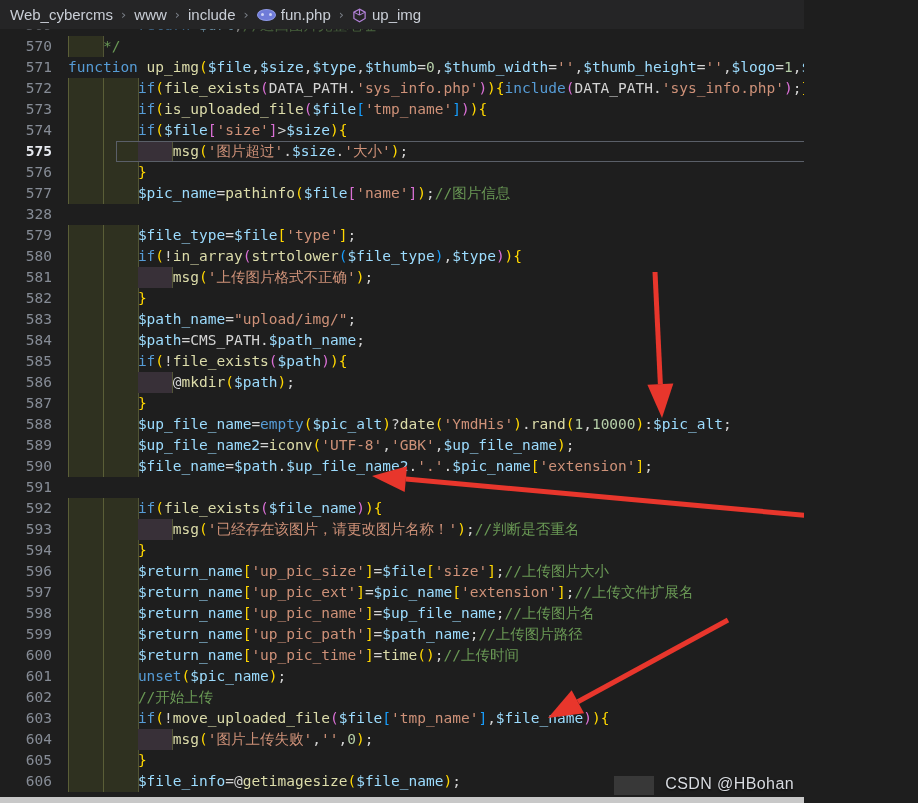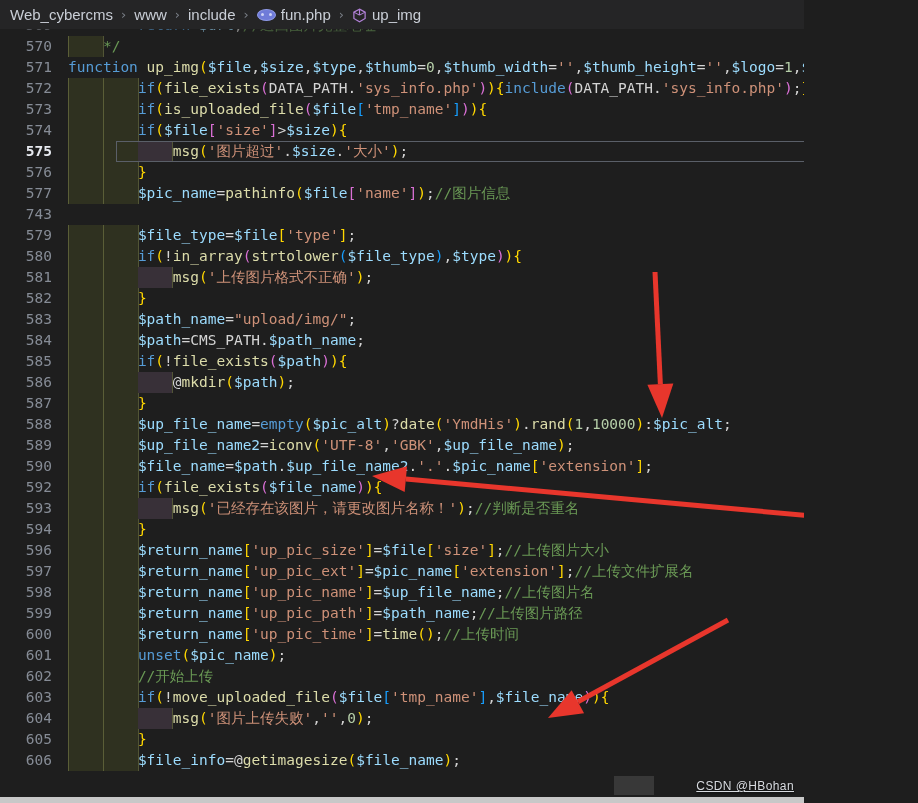--- a/index.html
+++ b/index.html
@@ -154,26 +154,25 @@
     pointer-events: none;
     z-index: 30;
   }
 
   
   #watermark {
     position: absolute;
     right: 10px;
     bottom: 10px;
     font-family: "Liberation Sans", sans-serif;
-    font-size: 12px;
+    font-size: 16px;
     color: #d8dbe0;
     letter-spacing: 0.4px;
     z-index: 25;
     text-shadow: 0 1px 2px rgba(0,0,0,0.8);
-    text-decoration: underline;
   }
   #watermark-box {
     position: absolute;
     right: 150px;
     bottom: 8px;
     width: 40px; height: 19px;
     background: rgba(150,150,150,0.22);
     z-index: 24;
   }
 
@@ -230,33 +229,34 @@
   <div id="editor">
       <div class="code-row" style="margin-top: -14px; opacity: 0.55;"><span class="ln">569</span><span class="code-txt"><span class="t-op"> </span><span class="t-op"> </span><span class="t-op"> </span><span class="t-op"> </span><span class="t-op"> </span><span class="t-op"> </span><span class="t-op"> </span><span class="t-op"> </span><span class="t-kw">return</span><span class="t-op"> </span><span class="t-var">$url</span><span class="t-op">;</span><span class="t-cmt">//返回图片完整地址</span></span></div>
       <div class="code-row"><span class="guideband" style="left:68px;width:34.8px"></span><span class="guideline" style="left:68px"></span><span class="guideline" style="left:102.8px"></span><span class="ln">570</span><span class="code-txt"><span class="t-op"> </span><span class="t-op"> </span><span class="t-op"> </span><span class="t-op"> </span><span class="t-cmt">*/</span></span></div>
       <div class="code-row"><span class="ln">571</span><span class="code-txt"><span class="t-kw">function</span><span class="t-op"> </span><span class="t-fn">up_img</span><span class="t-br1">(</span><span class="t-var">$file</span><span class="t-op">,</span><span class="t-var">$size</span><span class="t-op">,</span><span class="t-var">$type</span><span class="t-op">,</span><span class="t-var">$thumb</span><span class="t-op">=</span><span class="t-num">0</span><span class="t-op">,</span><span class="t-var">$thumb_width</span><span class="t-op">=</span><span class="t-str">''</span><span class="t-op">,</span><span class="t-var">$thumb_height</span><span class="t-op">=</span><span class="t-str">''</span><span class="t-op">,</span><span class="t-var">$logo</span><span class="t-op">=</span><span class="t-num">1</span><span class="t-op">,</span><span class="t-var">$pic_alt</span><span class="t-op">=</span><span class="t-str">''</span><span class="t-br1">)</span><span class="t-br1">{</span></span></div>
       <div class="code-row"><span class="guideband" style="left:68px;width:34.8px"></span><span class="guideline" style="left:68px"></span><span class="guideband" style="left:102.8px;width:34.8px"></span><span class="guideline" style="left:102.8px"></span><span class="guideline" style="left:137.6px"></span><span class="ln">572</span><span class="code-txt"><span class="t-op"> </span><span class="t-op"> </span><span class="t-op"> </span><span class="t-op"> </span><span class="t-op"> </span><span class="t-op"> </span><span class="t-op"> </span><span class="t-op"> </span><span class="t-kw">if</span><span class="t-br1">(</span><span class="t-fn">file_exists</span><span class="t-br2">(</span><span class="t-const">DATA_PATH</span><span class="t-op">.</span><span class="t-str">'sys_info.php'</span><span class="t-br2">)</span><span class="t-br1">)</span><span class="t-br1">{</span><span class="t-kw">include</span><span class="t-br2">(</span><span class="t-const">DATA_PATH</span><span class="t-op">.</span><span class="t-str">'sys_info.php'</span><span class="t-br2">)</span><span class="t-op">;</span><span class="t-br1">}</span></span></div>
       <div class="code-row"><span class="guideband" style="left:68px;width:34.8px"></span><span class="guideline" style="left:68px"></span><span class="guideband" style="left:102.8px;width:34.8px"></span><span class="guideline" style="left:102.8px"></span><span class="guideline" style="left:137.6px"></span><span class="ln">573</span><span class="code-txt"><span class="t-op"> </span><span class="t-op"> </span><span class="t-op"> </span><span class="t-op"> </span><span class="t-op"> </span><span class="t-op"> </span><span class="t-op"> </span><span class="t-op"> </span><span class="t-kw">if</span><span class="t-br1">(</span><span class="t-fn">is_uploaded_file</span><span class="t-br2">(</span><span class="t-var">$file</span><span class="t-br3">[</span><span class="t-str">'tmp_name'</span><span class="t-br3">]</span><span class="t-br2">)</span><span class="t-br1">)</span><span class="t-br1">{</span></span></div>
       <div class="code-row"><span class="guideband" style="left:68px;width:34.8px"></span><span class="guideline" style="left:68px"></span><span class="guideband" style="left:102.8px;width:34.8px"></span><span class="guideline" style="left:102.8px"></span><span class="guideline" style="left:137.6px"></span><span class="ln">574</span><span class="code-txt"><span class="t-op"> </span><span class="t-op"> </span><span class="t-op"> </span><span class="t-op"> </span><span class="t-op"> </span><span class="t-op"> </span><span class="t-op"> </span><span class="t-op"> </span><span class="t-kw">if</span><span class="t-br1">(</span><span class="t-var">$file</span><span class="t-br2">[</span><span class="t-str">'size'</span><span class="t-br2">]</span><span class="t-op">&gt;</span><span class="t-var">$size</span><span class="t-br1">)</span><span class="t-br1">{</span></span></div>
       <div class="code-row active"><span class="guideband" style="left:68px;width:34.8px"></span><span class="guideline" style="left:68px"></span><span class="guideband" style="left:102.8px;width:34.8px"></span><span class="guideline" style="left:102.8px"></span><span class="guideline" style="left:172.39999999999998px"></span><span class="indentmark" style="left:137.6px;width:34.8px"></span><span class="activebox"></span><span class="ln">575</span><span class="code-txt"><span class="t-op"> </span><span class="t-op"> </span><span class="t-op"> </span><span class="t-op"> </span><span class="t-op"> </span><span class="t-op"> </span><span class="t-op"> </span><span class="t-op"> </span><span class="t-op"> </span><span class="t-op"> </span><span class="t-op"> </span><span class="t-op"> </span><span class="t-fn">msg</span><span class="t-br1">(</span><span class="t-str">'图片超过'</span><span class="t-op">.</span><span class="t-var">$size</span><span class="t-op">.</span><span class="t-str">'大小'</span><span class="t-br1">)</span><span class="t-op">;</span></span></div>
       <div class="code-row"><span class="guideband" style="left:68px;width:34.8px"></span><span class="guideline" style="left:68px"></span><span class="guideband" style="left:102.8px;width:34.8px"></span><span class="guideline" style="left:102.8px"></span><span class="guideline" style="left:137.6px"></span><span class="ln">576</span><span class="code-txt"><span class="t-op"> </span><span class="t-op"> </span><span class="t-op"> </span><span class="t-op"> </span><span class="t-op"> </span><span class="t-op"> </span><span class="t-op"> </span><span class="t-op"> </span><span class="t-br1">}</span></span></div>
       <div class="code-row"><span class="guideband" style="left:68px;width:34.8px"></span><span class="guideline" style="left:68px"></span><span class="guideband" style="left:102.8px;width:34.8px"></span><span class="guideline" style="left:102.8px"></span><span class="guideline" style="left:137.6px"></span><span class="ln">577</span><span class="code-txt"><span class="t-op"> </span><span class="t-op"> </span><span class="t-op"> </span><span class="t-op"> </span><span class="t-op"> </span><span class="t-op"> </span><span class="t-op"> </span><span class="t-op"> </span><span class="t-var">$pic_name</span><span class="t-op">=</span><span class="t-fn">pathinfo</span><span class="t-br1">(</span><span class="t-var">$file</span><span class="t-br2">[</span><span class="t-str">'name'</span><span class="t-br2">]</span><span class="t-br1">)</span><span class="t-op">;</span><span class="t-cmt">//图片信息</span></span></div>
-      <div class="code-row"><span class="ln">743</span><span class="code-txt"></span></div>
+      <div class="code-row"><span class="ln">328</span><span class="code-txt"></span></div>
       <div class="code-row"><span class="guideband" style="left:68px;width:34.8px"></span><span class="guideline" style="left:68px"></span><span class="guideband" style="left:102.8px;width:34.8px"></span><span class="guideline" style="left:102.8px"></span><span class="guideline" style="left:137.6px"></span><span class="ln">579</span><span class="code-txt"><span class="t-op"> </span><span class="t-op"> </span><span class="t-op"> </span><span class="t-op"> </span><span class="t-op"> </span><span class="t-op"> </span><span class="t-op"> </span><span class="t-op"> </span><span class="t-var">$file_type</span><span class="t-op">=</span><span class="t-var">$file</span><span class="t-br1">[</span><span class="t-str">'type'</span><span class="t-br1">]</span><span class="t-op">;</span></span></div>
       <div class="code-row"><span class="guideband" style="left:68px;width:34.8px"></span><span class="guideline" style="left:68px"></span><span class="guideband" style="left:102.8px;width:34.8px"></span><span class="guideline" style="left:102.8px"></span><span class="guideline" style="left:137.6px"></span><span class="ln">580</span><span class="code-txt"><span class="t-op"> </span><span class="t-op"> </span><span class="t-op"> </span><span class="t-op"> </span><span class="t-op"> </span><span class="t-op"> </span><span class="t-op"> </span><span class="t-op"> </span><span class="t-kw">if</span><span class="t-br1">(</span><span class="t-op">!</span><span class="t-fn">in_array</span><span class="t-br2">(</span><span class="t-fn">strtolower</span><span class="t-br3">(</span><span class="t-var">$file_type</span><span class="t-br3">)</span><span class="t-op">,</span><span class="t-var">$type</span><span class="t-br2">)</span><span class="t-br1">)</span><span class="t-br1">{</span></span></div>
       <div class="code-row"><span class="guideband" style="left:68px;width:34.8px"></span><span class="guideline" style="left:68px"></span><span class="guideband" style="left:102.8px;width:34.8px"></span><span class="guideline" style="left:102.8px"></span><span class="guideline" style="left:172.39999999999998px"></span><span class="indentmark" style="left:137.6px;width:34.8px"></span><span class="ln">581</span><span class="code-txt"><span class="t-op"> </span><span class="t-op"> </span><span class="t-op"> </span><span class="t-op"> </span><span class="t-op"> </span><span class="t-op"> </span><span class="t-op"> </span><span class="t-op"> </span><span class="t-op"> </span><span class="t-op"> </span><span class="t-op"> </span><span class="t-op"> </span><span class="t-fn">msg</span><span class="t-br1">(</span><span class="t-str">'上传图片格式不正确'</span><span class="t-br1">)</span><span class="t-op">;</span></span></div>
       <div class="code-row"><span class="guideband" style="left:68px;width:34.8px"></span><span class="guideline" style="left:68px"></span><span class="guideband" style="left:102.8px;width:34.8px"></span><span class="guideline" style="left:102.8px"></span><span class="guideline" style="left:137.6px"></span><span class="ln">582</span><span class="code-txt"><span class="t-op"> </span><span class="t-op"> </span><span class="t-op"> </span><span class="t-op"> </span><span class="t-op"> </span><span class="t-op"> </span><span class="t-op"> </span><span class="t-op"> </span><span class="t-br1">}</span></span></div>
       <div class="code-row"><span class="guideband" style="left:68px;width:34.8px"></span><span class="guideline" style="left:68px"></span><span class="guideband" style="left:102.8px;width:34.8px"></span><span class="guideline" style="left:102.8px"></span><span class="guideline" style="left:137.6px"></span><span class="ln">583</span><span class="code-txt"><span class="t-op"> </span><span class="t-op"> </span><span class="t-op"> </span><span class="t-op"> </span><span class="t-op"> </span><span class="t-op"> </span><span class="t-op"> </span><span class="t-op"> </span><span class="t-var">$path_name</span><span class="t-op">=</span><span class="t-str">"upload/img/"</span><span class="t-op">;</span></span></div>
       <div class="code-row"><span class="guideband" style="left:68px;width:34.8px"></span><span class="guideline" style="left:68px"></span><span class="guideband" style="left:102.8px;width:34.8px"></span><span class="guideline" style="left:102.8px"></span><span class="guideline" style="left:137.6px"></span><span class="ln">584</span><span class="code-txt"><span class="t-op"> </span><span class="t-op"> </span><span class="t-op"> </span><span class="t-op"> </span><span class="t-op"> </span><span class="t-op"> </span><span class="t-op"> </span><span class="t-op"> </span><span class="t-var">$path</span><span class="t-op">=</span><span class="t-const">CMS_PATH</span><span class="t-op">.</span><span class="t-var">$path_name</span><span class="t-op">;</span></span></div>
       <div class="code-row"><span class="guideband" style="left:68px;width:34.8px"></span><span class="guideline" style="left:68px"></span><span class="guideband" style="left:102.8px;width:34.8px"></span><span class="guideline" style="left:102.8px"></span><span class="guideline" style="left:137.6px"></span><span class="ln">585</span><span class="code-txt"><span class="t-op"> </span><span class="t-op"> </span><span class="t-op"> </span><span class="t-op"> </span><span class="t-op"> </span><span class="t-op"> </span><span class="t-op"> </span><span class="t-op"> </span><span class="t-kw">if</span><span class="t-br1">(</span><span class="t-op">!</span><span class="t-fn">file_exists</span><span class="t-br2">(</span><span class="t-var">$path</span><span class="t-br2">)</span><span class="t-br1">)</span><span class="t-br1">{</span></span></div>
       <div class="code-row"><span class="guideband" style="left:68px;width:34.8px"></span><span class="guideline" style="left:68px"></span><span class="guideband" style="left:102.8px;width:34.8px"></span><span class="guideline" style="left:102.8px"></span><span class="guideline" style="left:172.39999999999998px"></span><span class="indentmark" style="left:137.6px;width:34.8px"></span><span class="ln">586</span><span class="code-txt"><span class="t-op"> </span><span class="t-op"> </span><span class="t-op"> </span><span class="t-op"> </span><span class="t-op"> </span><span class="t-op"> </span><span class="t-op"> </span><span class="t-op"> </span><span class="t-op"> </span><span class="t-op"> </span><span class="t-op"> </span><span class="t-op"> </span><span class="t-op">@</span><span class="t-fn">mkdir</span><span class="t-br1">(</span><span class="t-var">$path</span><span class="t-br1">)</span><span class="t-op">;</span></span></div>
       <div class="code-row"><span class="guideband" style="left:68px;width:34.8px"></span><span class="guideline" style="left:68px"></span><span class="guideband" style="left:102.8px;width:34.8px"></span><span class="guideline" style="left:102.8px"></span><span class="guideline" style="left:137.6px"></span><span class="ln">587</span><span class="code-txt"><span class="t-op"> </span><span class="t-op"> </span><span class="t-op"> </span><span class="t-op"> </span><span class="t-op"> </span><span class="t-op"> </span><span class="t-op"> </span><span class="t-op"> </span><span class="t-br1">}</span></span></div>
       <div class="code-row"><span class="guideband" style="left:68px;width:34.8px"></span><span class="guideline" style="left:68px"></span><span class="guideband" style="left:102.8px;width:34.8px"></span><span class="guideline" style="left:102.8px"></span><span class="guideline" style="left:137.6px"></span><span class="ln">588</span><span class="code-txt"><span class="t-op"> </span><span class="t-op"> </span><span class="t-op"> </span><span class="t-op"> </span><span class="t-op"> </span><span class="t-op"> </span><span class="t-op"> </span><span class="t-op"> </span><span class="t-var">$up_file_name</span><span class="t-op">=</span><span class="t-kw">empty</span><span class="t-br1">(</span><span class="t-var">$pic_alt</span><span class="t-br1">)</span><span class="t-op">?</span><span class="t-fn">date</span><span class="t-br1">(</span><span class="t-str">'YmdHis'</span><span class="t-br1">)</span><span class="t-op">.</span><span class="t-fn">rand</span><span class="t-br1">(</span><span class="t-num">1</span><span class="t-op">,</span><span class="t-num">10000</span><span class="t-br1">)</span><span class="t-op">:</span><span class="t-var">$pic_alt</span><span class="t-op">;</span></span></div>
       <div class="code-row"><span class="guideband" style="left:68px;width:34.8px"></span><span class="guideline" style="left:68px"></span><span class="guideband" style="left:102.8px;width:34.8px"></span><span class="guideline" style="left:102.8px"></span><span class="guideline" style="left:137.6px"></span><span class="ln">589</span><span class="code-txt"><span class="t-op"> </span><span class="t-op"> </span><span class="t-op"> </span><span class="t-op"> </span><span class="t-op"> </span><span class="t-op"> </span><span class="t-op"> </span><span class="t-op"> </span><span class="t-var">$up_file_name2</span><span class="t-op">=</span><span class="t-fn">iconv</span><span class="t-br1">(</span><span class="t-str">'UTF-8'</span><span class="t-op">,</span><span class="t-str">'GBK'</span><span class="t-op">,</span><span class="t-var">$up_file_name</span><span class="t-br1">)</span><span class="t-op">;</span></span></div>
       <div class="code-row"><span class="guideband" style="left:68px;width:34.8px"></span><span class="guideline" style="left:68px"></span><span class="guideband" style="left:102.8px;width:34.8px"></span><span class="guideline" style="left:102.8px"></span><span class="guideline" style="left:137.6px"></span><span class="ln">590</span><span class="code-txt"><span class="t-op"> </span><span class="t-op"> </span><span class="t-op"> </span><span class="t-op"> </span><span class="t-op"> </span><span class="t-op"> </span><span class="t-op"> </span><span class="t-op"> </span><span class="t-var">$file_name</span><span class="t-op">=</span><span class="t-var">$path</span><span class="t-op">.</span><span class="t-var">$up_file_name2</span><span class="t-op">.</span><span class="t-str">'.'</span><span class="t-op">.</span><span class="t-var">$pic_name</span><span class="t-br1">[</span><span class="t-str">'extension'</span><span class="t-br1">]</span><span class="t-op">;</span></span></div>
+      <div class="code-row"><span class="ln">591</span><span class="code-txt"></span></div>
       <div class="code-row"><span class="guideband" style="left:68px;width:34.8px"></span><span class="guideline" style="left:68px"></span><span class="guideband" style="left:102.8px;width:34.8px"></span><span class="guideline" style="left:102.8px"></span><span class="guideline" style="left:137.6px"></span><span class="ln">592</span><span class="code-txt"><span class="t-op"> </span><span class="t-op"> </span><span class="t-op"> </span><span class="t-op"> </span><span class="t-op"> </span><span class="t-op"> </span><span class="t-op"> </span><span class="t-op"> </span><span class="t-kw">if</span><span class="t-br1">(</span><span class="t-fn">file_exists</span><span class="t-br2">(</span><span class="t-var">$file_name</span><span class="t-br2">)</span><span class="t-br1">)</span><span class="t-br1">{</span></span></div>
       <div class="code-row"><span class="guideband" style="left:68px;width:34.8px"></span><span class="guideline" style="left:68px"></span><span class="guideband" style="left:102.8px;width:34.8px"></span><span class="guideline" style="left:102.8px"></span><span class="guideline" style="left:172.39999999999998px"></span><span class="indentmark" style="left:137.6px;width:34.8px"></span><span class="ln">593</span><span class="code-txt"><span class="t-op"> </span><span class="t-op"> </span><span class="t-op"> </span><span class="t-op"> </span><span class="t-op"> </span><span class="t-op"> </span><span class="t-op"> </span><span class="t-op"> </span><span class="t-op"> </span><span class="t-op"> </span><span class="t-op"> </span><span class="t-op"> </span><span class="t-fn">msg</span><span class="t-br1">(</span><span class="t-str">'已经存在该图片，请更改图片名称！'</span><span class="t-br1">)</span><span class="t-op">;</span><span class="t-cmt">//判断是否重名</span></span></div>
       <div class="code-row"><span class="guideband" style="left:68px;width:34.8px"></span><span class="guideline" style="left:68px"></span><span class="guideband" style="left:102.8px;width:34.8px"></span><span class="guideline" style="left:102.8px"></span><span class="guideline" style="left:137.6px"></span><span class="ln">594</span><span class="code-txt"><span class="t-op"> </span><span class="t-op"> </span><span class="t-op"> </span><span class="t-op"> </span><span class="t-op"> </span><span class="t-op"> </span><span class="t-op"> </span><span class="t-op"> </span><span class="t-br1">}</span></span></div>
       <div class="code-row"><span class="guideband" style="left:68px;width:34.8px"></span><span class="guideline" style="left:68px"></span><span class="guideband" style="left:102.8px;width:34.8px"></span><span class="guideline" style="left:102.8px"></span><span class="guideline" style="left:137.6px"></span><span class="ln">596</span><span class="code-txt"><span class="t-op"> </span><span class="t-op"> </span><span class="t-op"> </span><span class="t-op"> </span><span class="t-op"> </span><span class="t-op"> </span><span class="t-op"> </span><span class="t-op"> </span><span class="t-var">$return_name</span><span class="t-br1">[</span><span class="t-str">'up_pic_size'</span><span class="t-br1">]</span><span class="t-op">=</span><span class="t-var">$file</span><span class="t-br1">[</span><span class="t-str">'size'</span><span class="t-br1">]</span><span class="t-op">;</span><span class="t-cmt">//上传图片大小</span></span></div>
       <div class="code-row"><span class="guideband" style="left:68px;width:34.8px"></span><span class="guideline" style="left:68px"></span><span class="guideband" style="left:102.8px;width:34.8px"></span><span class="guideline" style="left:102.8px"></span><span class="guideline" style="left:137.6px"></span><span class="ln">597</span><span class="code-txt"><span class="t-op"> </span><span class="t-op"> </span><span class="t-op"> </span><span class="t-op"> </span><span class="t-op"> </span><span class="t-op"> </span><span class="t-op"> </span><span class="t-op"> </span><span class="t-var">$return_name</span><span class="t-br1">[</span><span class="t-str">'up_pic_ext'</span><span class="t-br1">]</span><span class="t-op">=</span><span class="t-var">$pic_name</span><span class="t-br1">[</span><span class="t-str">'extension'</span><span class="t-br1">]</span><span class="t-op">;</span><span class="t-cmt">//上传文件扩展名</span></span></div>
       <div class="code-row"><span class="guideband" style="left:68px;width:34.8px"></span><span class="guideline" style="left:68px"></span><span class="guideband" style="left:102.8px;width:34.8px"></span><span class="guideline" style="left:102.8px"></span><span class="guideline" style="left:137.6px"></span><span class="ln">598</span><span class="code-txt"><span class="t-op"> </span><span class="t-op"> </span><span class="t-op"> </span><span class="t-op"> </span><span class="t-op"> </span><span class="t-op"> </span><span class="t-op"> </span><span class="t-op"> </span><span class="t-var">$return_name</span><span class="t-br1">[</span><span class="t-str">'up_pic_name'</span><span class="t-br1">]</span><span class="t-op">=</span><span class="t-var">$up_file_name</span><span class="t-op">;</span><span class="t-cmt">//上传图片名</span></span></div>
       <div class="code-row"><span class="guideband" style="left:68px;width:34.8px"></span><span class="guideline" style="left:68px"></span><span class="guideband" style="left:102.8px;width:34.8px"></span><span class="guideline" style="left:102.8px"></span><span class="guideline" style="left:137.6px"></span><span class="ln">599</span><span class="code-txt"><span class="t-op"> </span><span class="t-op"> </span><span class="t-op"> </span><span class="t-op"> </span><span class="t-op"> </span><span class="t-op"> </span><span class="t-op"> </span><span class="t-op"> </span><span class="t-var">$return_name</span><span class="t-br1">[</span><span class="t-str">'up_pic_path'</span><span class="t-br1">]</span><span class="t-op">=</span><span class="t-var">$path_name</span><span class="t-op">;</span><span class="t-cmt">//上传图片路径</span></span></div>
       <div class="code-row"><span class="guideband" style="left:68px;width:34.8px"></span><span class="guideline" style="left:68px"></span><span class="guideband" style="left:102.8px;width:34.8px"></span><span class="guideline" style="left:102.8px"></span><span class="guideline" style="left:137.6px"></span><span class="ln">600</span><span class="code-txt"><span class="t-op"> </span><span class="t-op"> </span><span class="t-op"> </span><span class="t-op"> </span><span class="t-op"> </span><span class="t-op"> </span><span class="t-op"> </span><span class="t-op"> </span><span class="t-var">$return_name</span><span class="t-br1">[</span><span class="t-str">'up_pic_time'</span><span class="t-br1">]</span><span class="t-op">=</span><span class="t-fn">time</span><span class="t-br1">(</span><span class="t-br1">)</span><span class="t-op">;</span><span class="t-cmt">//上传时间</span></span></div>
       <div class="code-row"><span class="guideband" style="left:68px;width:34.8px"></span><span class="guideline" style="left:68px"></span><span class="guideband" style="left:102.8px;width:34.8px"></span><span class="guideline" style="left:102.8px"></span><span class="guideline" style="left:137.6px"></span><span class="ln">601</span><span class="code-txt"><span class="t-op"> </span><span class="t-op"> </span><span class="t-op"> </span><span class="t-op"> </span><span class="t-op"> </span><span class="t-op"> </span><span class="t-op"> </span><span class="t-op"> </span><span class="t-kw">unset</span><span class="t-br1">(</span><span class="t-var">$pic_name</span><span class="t-br1">)</span><span class="t-op">;</span></span></div>
       <div class="code-row"><span class="guideband" style="left:68px;width:34.8px"></span><span class="guideline" style="left:68px"></span><span class="guideband" style="left:102.8px;width:34.8px"></span><span class="guideline" style="left:102.8px"></span><span class="guideline" style="left:137.6px"></span><span class="ln">602</span><span class="code-txt"><span class="t-op"> </span><span class="t-op"> </span><span class="t-op"> </span><span class="t-op"> </span><span class="t-op"> </span><span class="t-op"> </span><span class="t-op"> </span><span class="t-op"> </span><span class="t-cmt">//开始上传</span></span></div>

